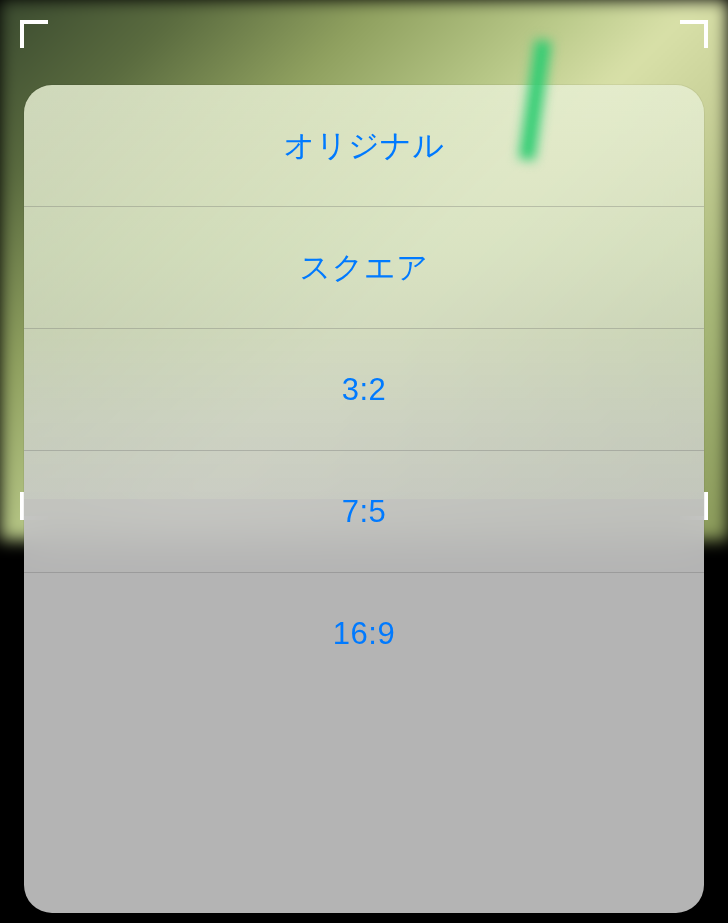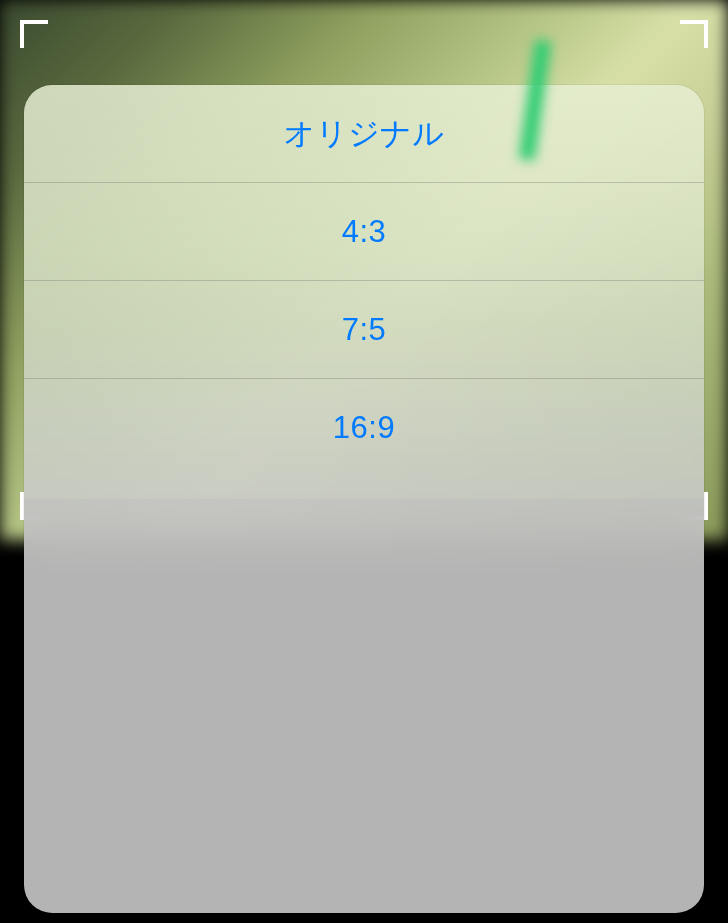--- a/index.html
+++ b/index.html
@@ -122,21 +122,21 @@
       position: absolute;
       top: 50%;
       left: 0;
       right: 0;
       bottom: 0;
       background: rgba(195, 195, 195, 0.92);
     }
     
     .action-item {
       position: relative;
-      height: 98px;
+      height: 122px;
       display: flex;
       align-items: center;
       justify-content: center;
       border-bottom: 1px solid rgba(100, 100, 100, 0.3);
       cursor: pointer;
       z-index: 2;
     }
     
     .action-item:last-child {
       border-bottom: none;
@@ -163,21 +163,24 @@
 </div>
 
 <div class="action-sheet">
   <div class="sheet-bg-top"></div>
   <div class="sheet-bg-bottom"></div>
 
   <div class="action-item">
     <span class="action-label">オリジナル</span>
   </div>
   <div class="action-item">
-    <span class="action-label">4:3</span>
+    <span class="action-label">スクエア</span>
+  </div>
+  <div class="action-item">
+    <span class="action-label">3:2</span>
   </div>
   <div class="action-item">
     <span class="action-label">7:5</span>
   </div>
   <div class="action-item">
     <span class="action-label">16:9</span>
   </div>
 </div>
 
 </body></html>

